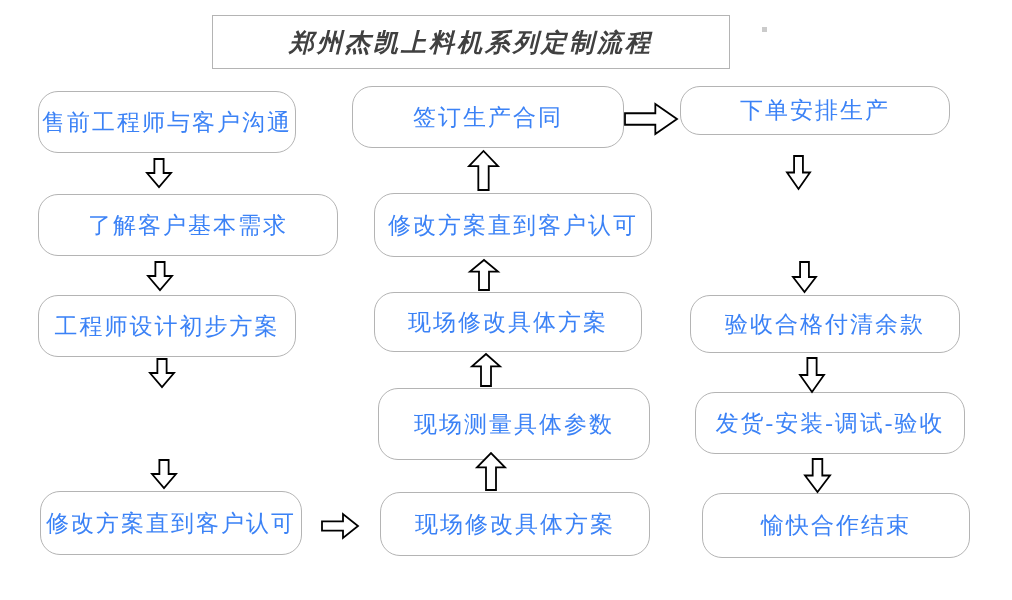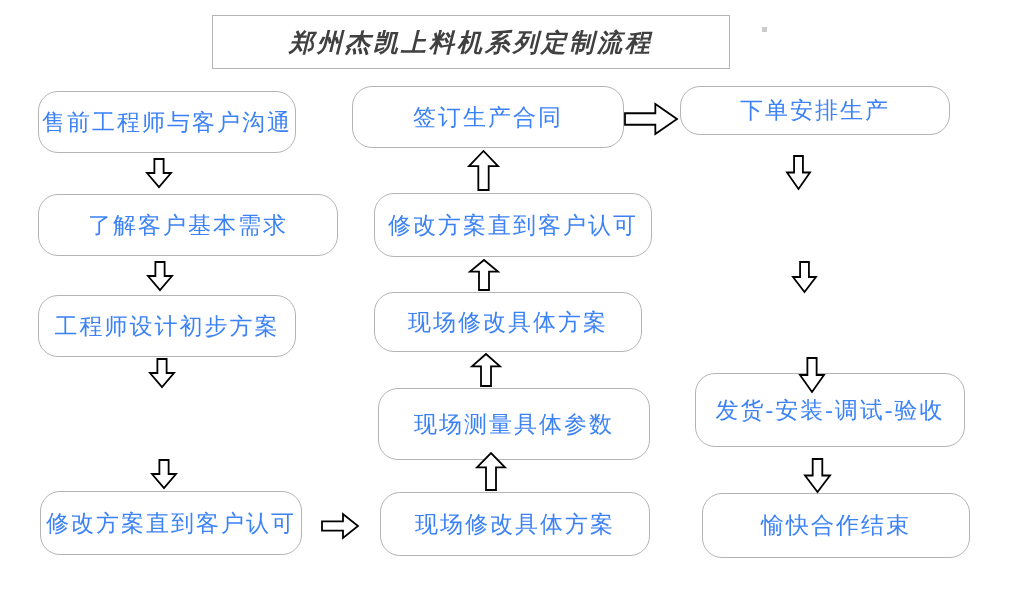--- a/index.html
+++ b/index.html
@@ -117,21 +117,24 @@
   <svg class="arrow" style="left:472px;top:354px;width:28px;height:32px" viewBox="0 0 28 36" preserveAspectRatio="none">
     <polygon points="9,36 19,36 19,14 28,14 14,0 0,14 9,14"></polygon>
   </svg>
   <svg class="arrow" style="left:477px;top:453px;width:28px;height:37px" viewBox="0 0 28 36" preserveAspectRatio="none">
     <polygon points="9,36 19,36 19,14 28,14 14,0 0,14 9,14"></polygon>
   </svg>
 
   <div class="box" style="left:680px;top:86px;width:270px;height:49px">
     <span class="label">下单安排生产</span>
   </div>
-  <div class="box" style="left:695px;top:373px;width:270px;height:74px">
+  <div class="box" style="left:690px;top:295px;width:270px;height:58px">
+    <span class="label">验收合格付清余款</span>
+  </div>
+  <div class="box" style="left:695px;top:392px;width:270px;height:62px">
     <span class="label">发货-安装-调试-验收</span>
   </div>
   <div class="box" style="left:702px;top:493px;width:268px;height:65px">
     <span class="label">愉快合作结束</span>
   </div>
 
   <svg class="arrow" style="left:787px;top:156px;width:23px;height:33px" viewBox="0 0 26 30" preserveAspectRatio="none">
     <polygon points="8,0 18,0 18,15 26,15 13,30 0,15 8,15"></polygon>
   </svg>
   <svg class="arrow" style="left:793px;top:262px;width:23px;height:30px" viewBox="0 0 26 30" preserveAspectRatio="none">

